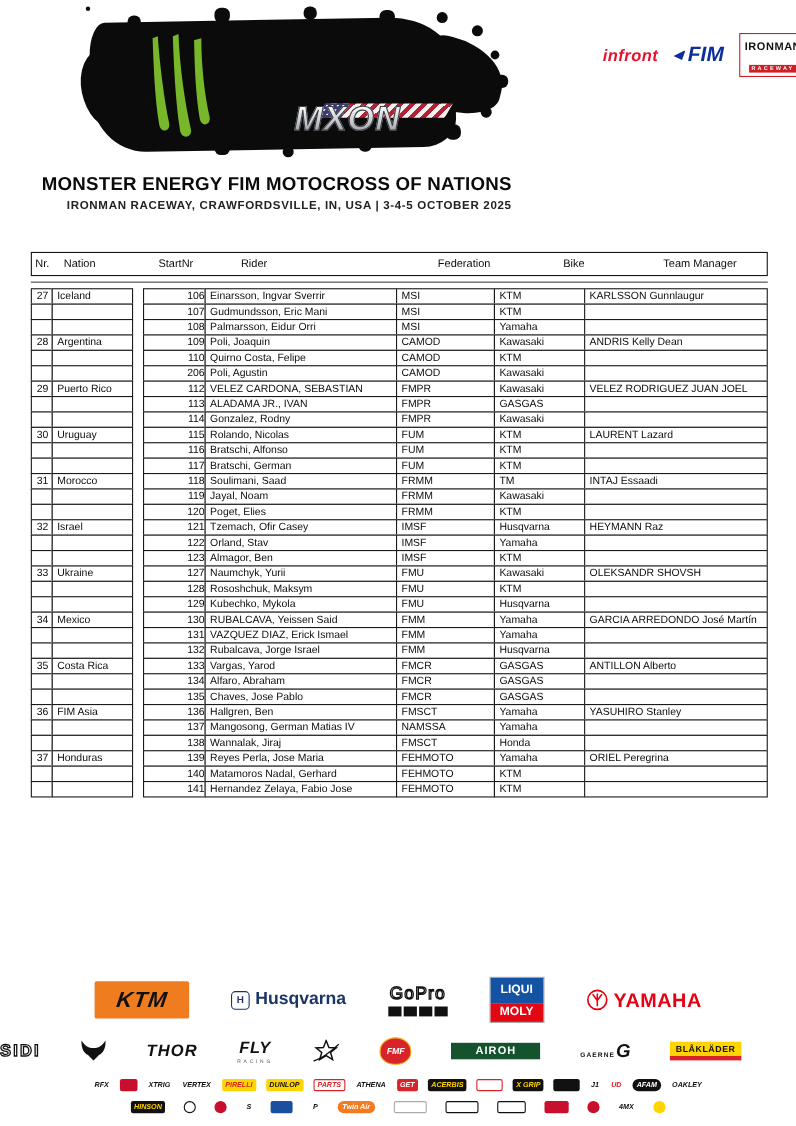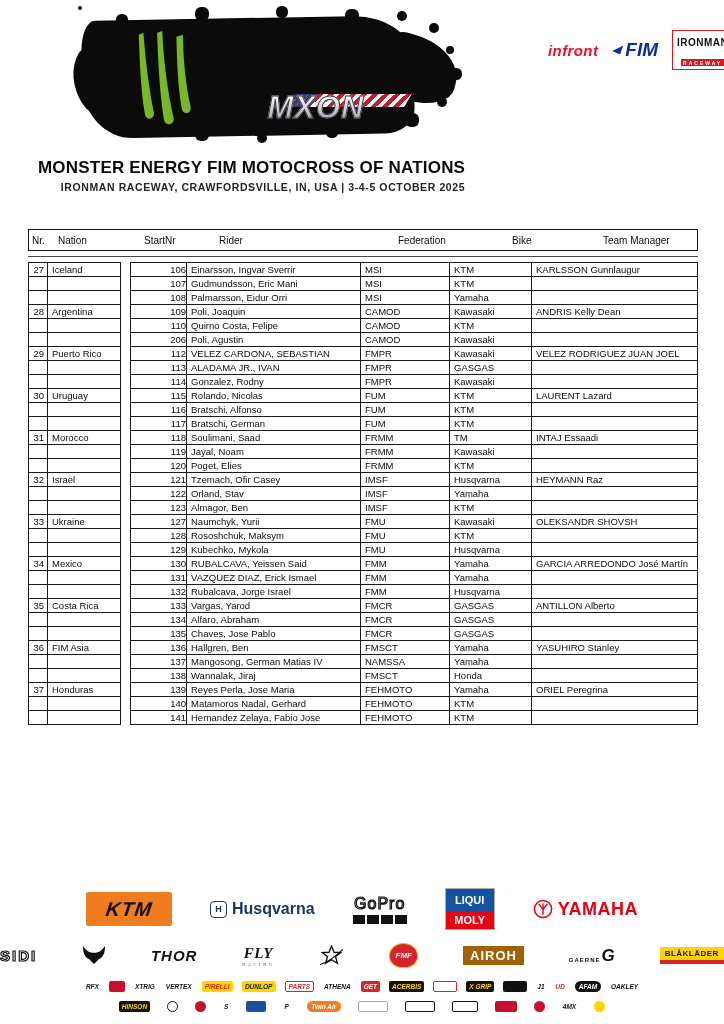--- a/index.html
+++ b/index.html
@@ -75,21 +75,21 @@
   .c.nation{width:74px;padding-left:4px;margin-left:-1px;}
   .c.start{width:57px;justify-content:flex-end;padding-right:0;}
   .c.rider{width:175px;padding-left:4px;margin-left:-1px;}
   .c.fed{width:90px;padding-left:4px;margin-left:-1px;}
   .c.bike{width:83px;padding-left:4px;margin-left:-1px;}
   .c.tm{flex:1;padding-left:4px;margin-left:-1px;}
 
   
   .sponsors{position:absolute;left:0;top:886px;width:724px;}
   .srow1{display:flex;justify-content:center;align-items:center;gap:38px;height:46px;}
-  .srow2{display:flex;justify-content:space-between;align-items:center;gap:36px;height:30px;margin-top:8px;}
+  .srow2{display:flex;justify-content:flex-start;align-items:center;gap:36px;height:30px;margin-top:8px;}
   .srow3{display:flex;justify-content:center;align-items:center;gap:9px;height:14px;margin-top:9px;}
   .srow4{display:flex;justify-content:center;align-items:center;gap:17px;height:16px;margin-top:5px;}
 
   .ktm{width:86px;height:34px;background:#f07c20;display:flex;align-items:center;justify-content:center;border-radius:2px;}
   .ktm span{font-style:italic;font-weight:900;font-size:20px;transform:skewX(-8deg);color:#101010;letter-spacing:1px;}
   .husq{display:flex;align-items:center;gap:5px;color:#1c3564;}
   .husq-icon{width:15px;height:15px;border:1.6px solid #1c3564;border-radius:4px;display:flex;
              align-items:center;justify-content:center;font-size:9px;font-weight:900;}
   .husq-label{font-size:16px;font-weight:700;}
   .gopro{text-align:center;}
@@ -97,26 +97,26 @@
   .gopro-sq{display:flex;gap:2px;justify-content:center;margin-top:2px;}
   .gopro-sq i{width:12px;height:9px;background:#111;display:block;}
   .lm{width:50px;height:42px;border:1px solid #aaa;display:flex;flex-direction:column;box-sizing:border-box;}
   .lm-top{flex:1.3;background:#1452a3;color:#fff;font-weight:900;font-size:11px;display:flex;align-items:center;justify-content:center;}
   .lm-bot{flex:1;background:#e30613;color:#fff;font-weight:900;font-size:11px;display:flex;align-items:center;justify-content:center;}
   .yam{display:flex;align-items:center;gap:5px;color:#e60012;}
   .yam-label{font-weight:900;font-size:18px;letter-spacing:0.5px;}
 
   .sidi{font-size:15px;font-weight:900;letter-spacing:2px;color:#fff;-webkit-text-stroke:1.2px #111;}
   .thor{font-size:15px;font-weight:900;font-style:italic;color:#111;letter-spacing:1px;}
-  .fly{text-align:center;font-style:italic;color:#111;font-family:Liberation Serif, serif;}
+  .fly{text-align:center;font-style:italic;color:#111;}
   .fly-main{font-size:15px;font-weight:900;letter-spacing:0.5px;}
   .fly-sub{font-size:4.5px;letter-spacing:2.5px;color:#555;font-style:normal;}
   .fmf{width:27px;height:23px;background:#d8232a;border-radius:50% 50% 46% 46%;border:1.5px solid #f6b221;
        color:#fff;font-size:8px;font-weight:900;font-style:italic;display:flex;align-items:center;justify-content:center;}
-  .airoh{background:#a16207;color:#fff;font-weight:900;font-size:13px;letter-spacing:1px;padding:2px 7px;}
+  .airoh{background:#14532d;color:#fff;font-weight:900;font-size:10px;letter-spacing:1px;padding:2px 22px;}
   .gaerne{display:flex;align-items:flex-end;gap:1px;color:#111;}
   .gaerne-g{font-size:17px;font-weight:900;font-style:italic;line-height:1;}
   .gaerne-name{font-size:6px;font-weight:700;letter-spacing:1px;margin-bottom:1px;}
   .blak{text-align:center;}
   .blak-top{background:#ffd400;color:#111;font-weight:900;font-size:8px;padding:2px 5px;letter-spacing:0.5px;}
   .blak-bot{height:4px;background:#d8232a;}
 
   .chip{display:inline-flex;align-items:center;justify-content:center;height:11px;padding:0 3px;
         font-size:6.5px;font-weight:900;font-style:italic;border-radius:2px;color:#111;
         white-space:nowrap;box-sizing:border-box;}

